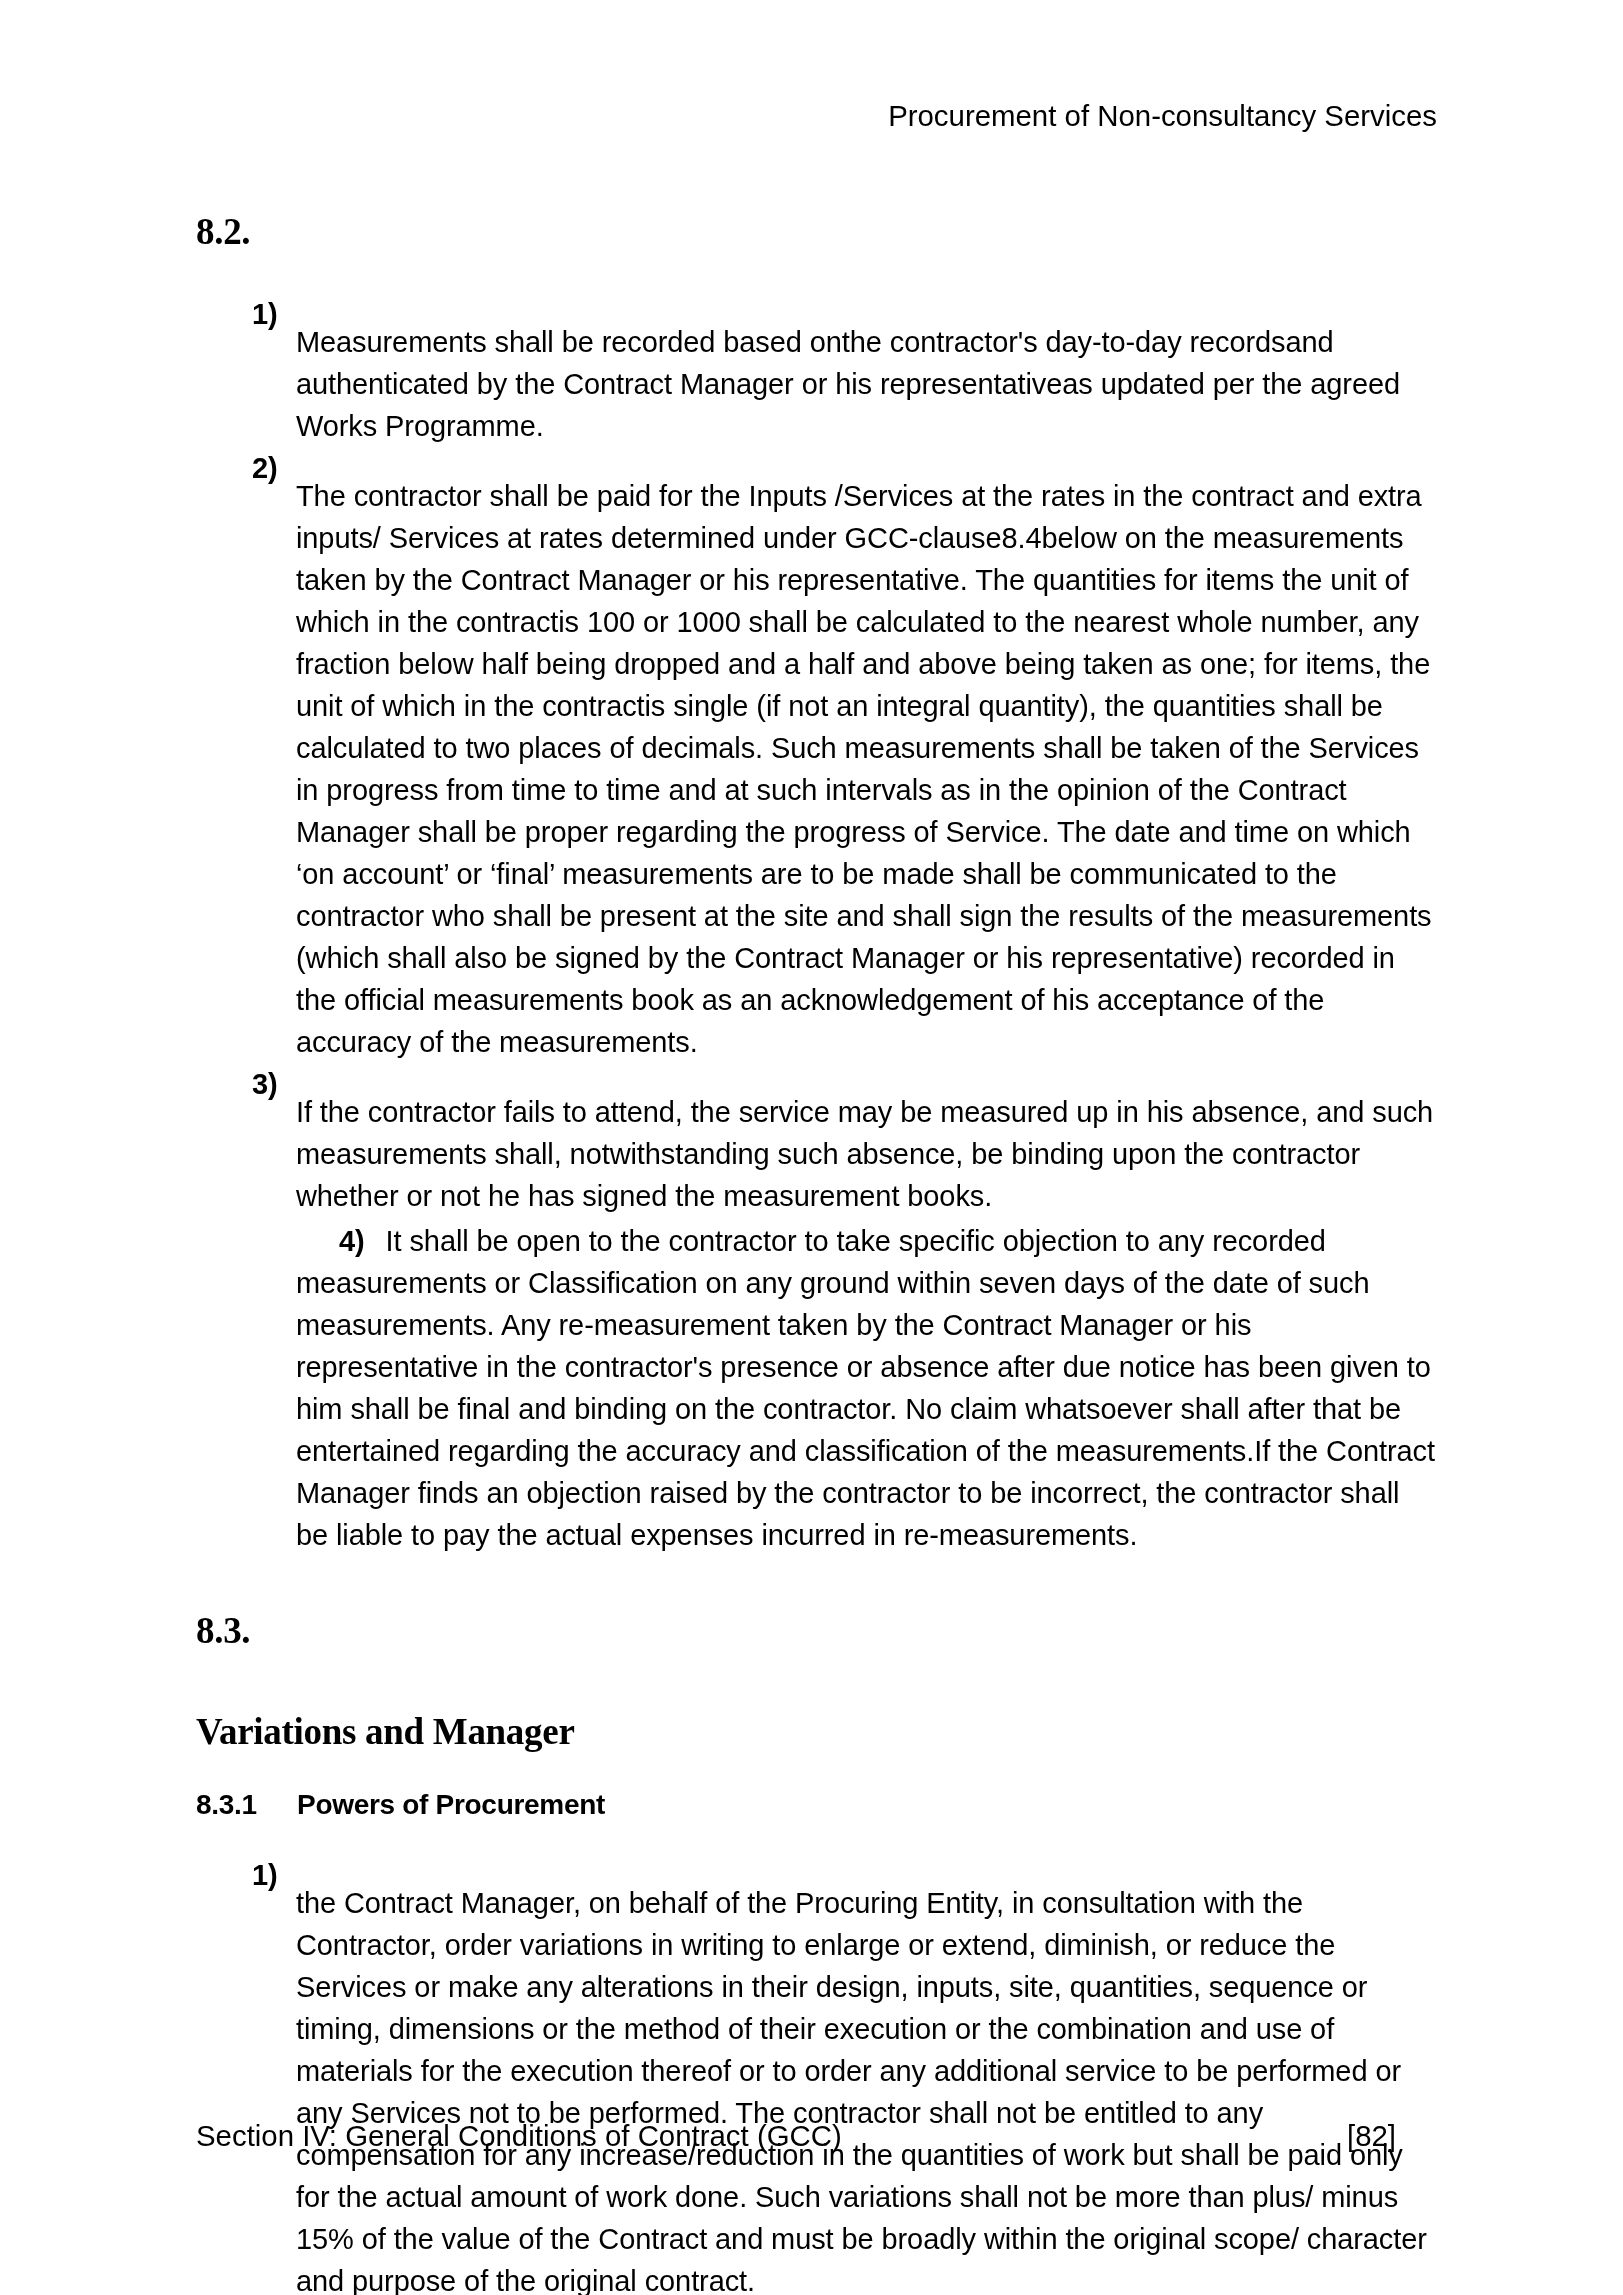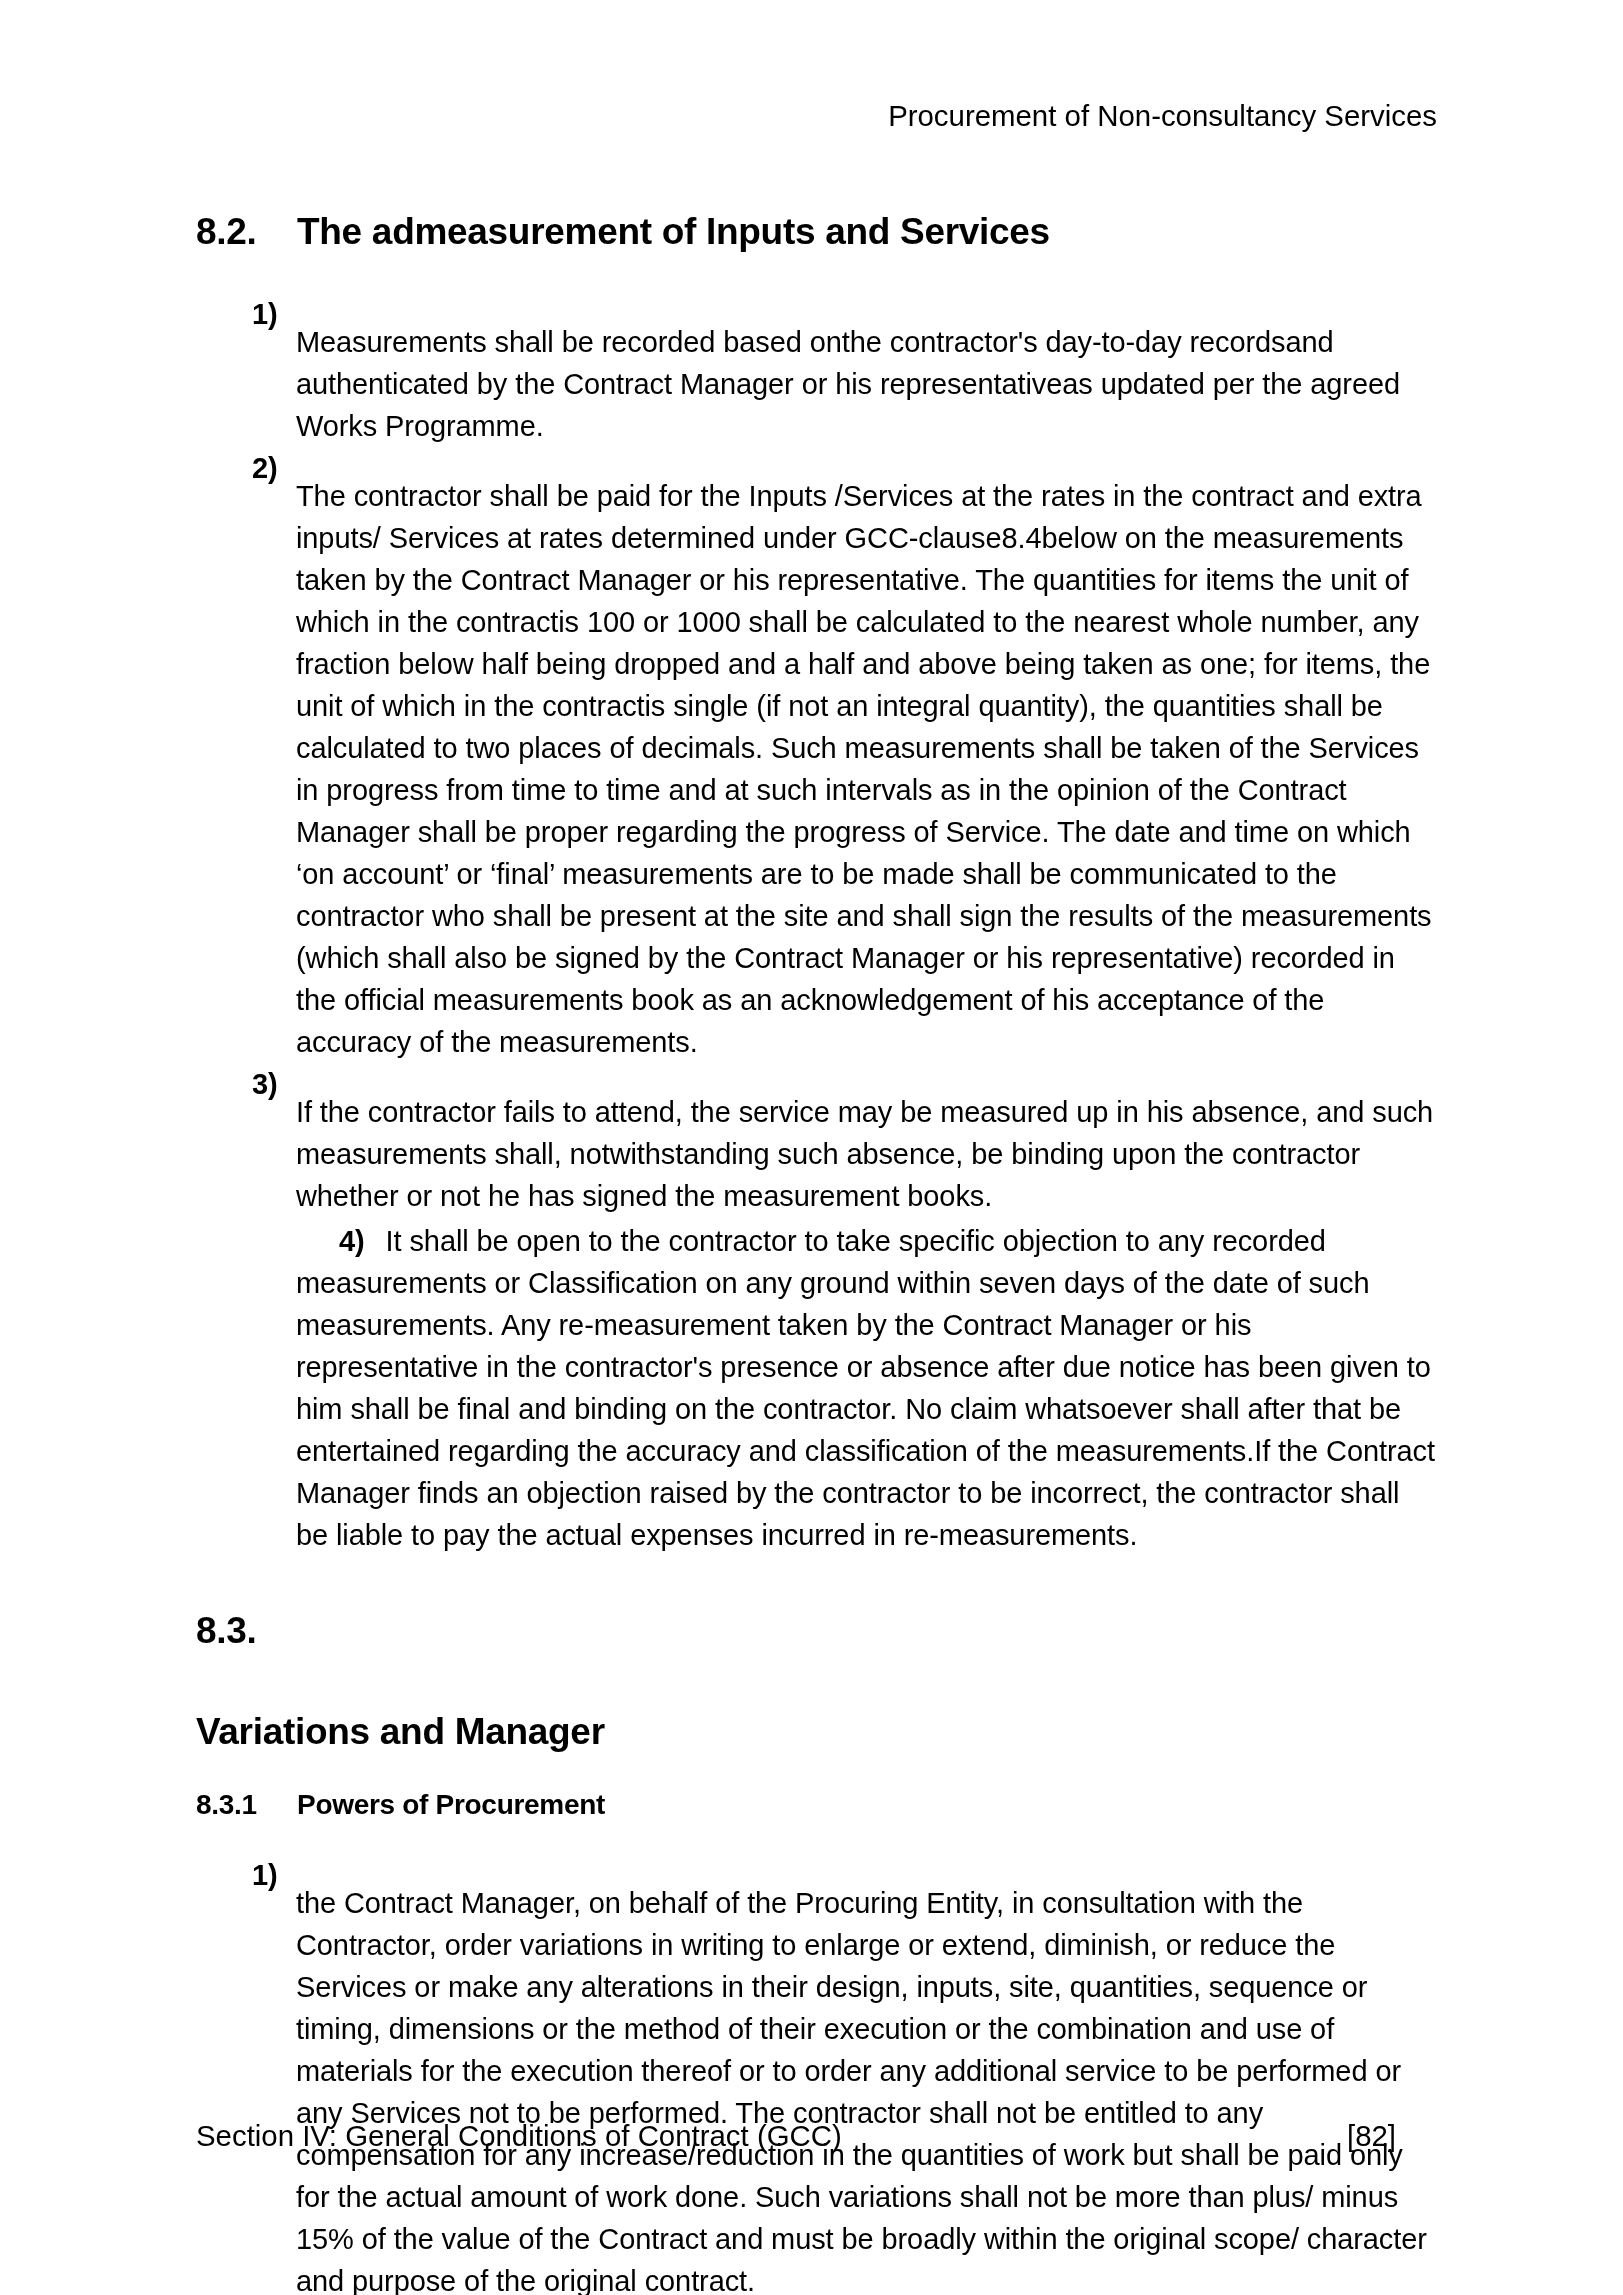--- a/index.html
+++ b/index.html
@@ -32,20 +32,21 @@
     left: 196px;
     right: 186px;
   }
   .sec-heading {
     display: flex;
     margin: 0;
     font-weight: 700;
     font-size: 37px;
     line-height: 47px;
     letter-spacing: -0.3px;
+    font-family: Liberation Serif, serif;
   }
   .sec-heading.h83 {
     margin-top: 51px;
     flex-direction: column;
   }
   .sec-num {
     flex: 0 0 101px;
   }
   .sub-heading {
     display: flex;
@@ -111,21 +112,20 @@
 <div class="page">
 
   <div class="header">
     <span>Procurement of Non-consultancy Services</span>
   </div>
 
   <div class="content">
 
     <h1 class="sec-heading">
       <span class="sec-num">8.2.</span>
-      <span class="sec-title">The admeasurement of Inputs and Services</span>
     </h1>
 
     <ol class="num-list bodytext">
       <li>
         <span class="li-marker">1)</span>
         <span class="li-text">Measurements shall be recorded based onthe contractor's day-to-day recordsand authenticated by the Contract Manager or his representativeas updated per the agreed Works Programme.</span>
       </li>
       <li>
         <span class="li-marker">2)</span>
         <span class="li-text">The contractor shall be paid for the Inputs /Services at the rates in the contract and extra inputs/ Services at rates determined under GCC-clause8.4below on the measurements taken by the Contract Manager or his representative. The quantities for items the unit of which in the contractis 100 or 1000 shall be calculated to the nearest whole number, any fraction below half being dropped and a half and above being taken as one; for items, the unit of which in the contractis single (if not an integral quantity), the quantities shall be calculated to two places of decimals. Such measurements shall be taken of the Services in progress from time to time and at such intervals as in the opinion of the Contract Manager shall be proper regarding the progress of Service. The date and time on which ‘on account’ or ‘final’ measurements are to be made shall be communicated to the contractor who shall be present at the site and shall sign the results of the measurements (which shall also be signed by the Contract Manager or his representative) recorded in the official measurements book as an acknowledgement of his acceptance of the accuracy of the measurements.</span>

